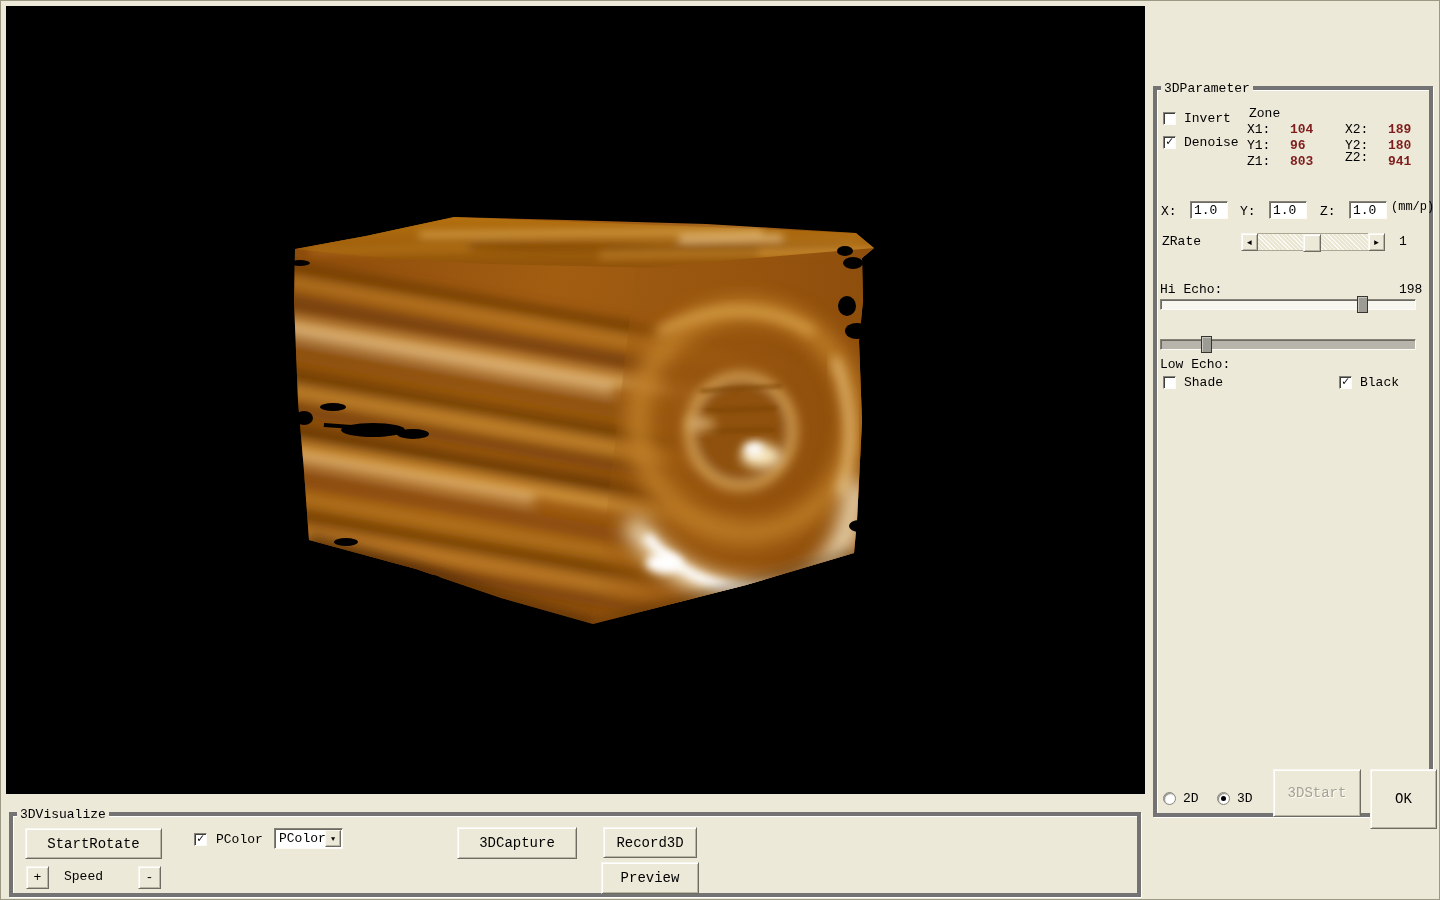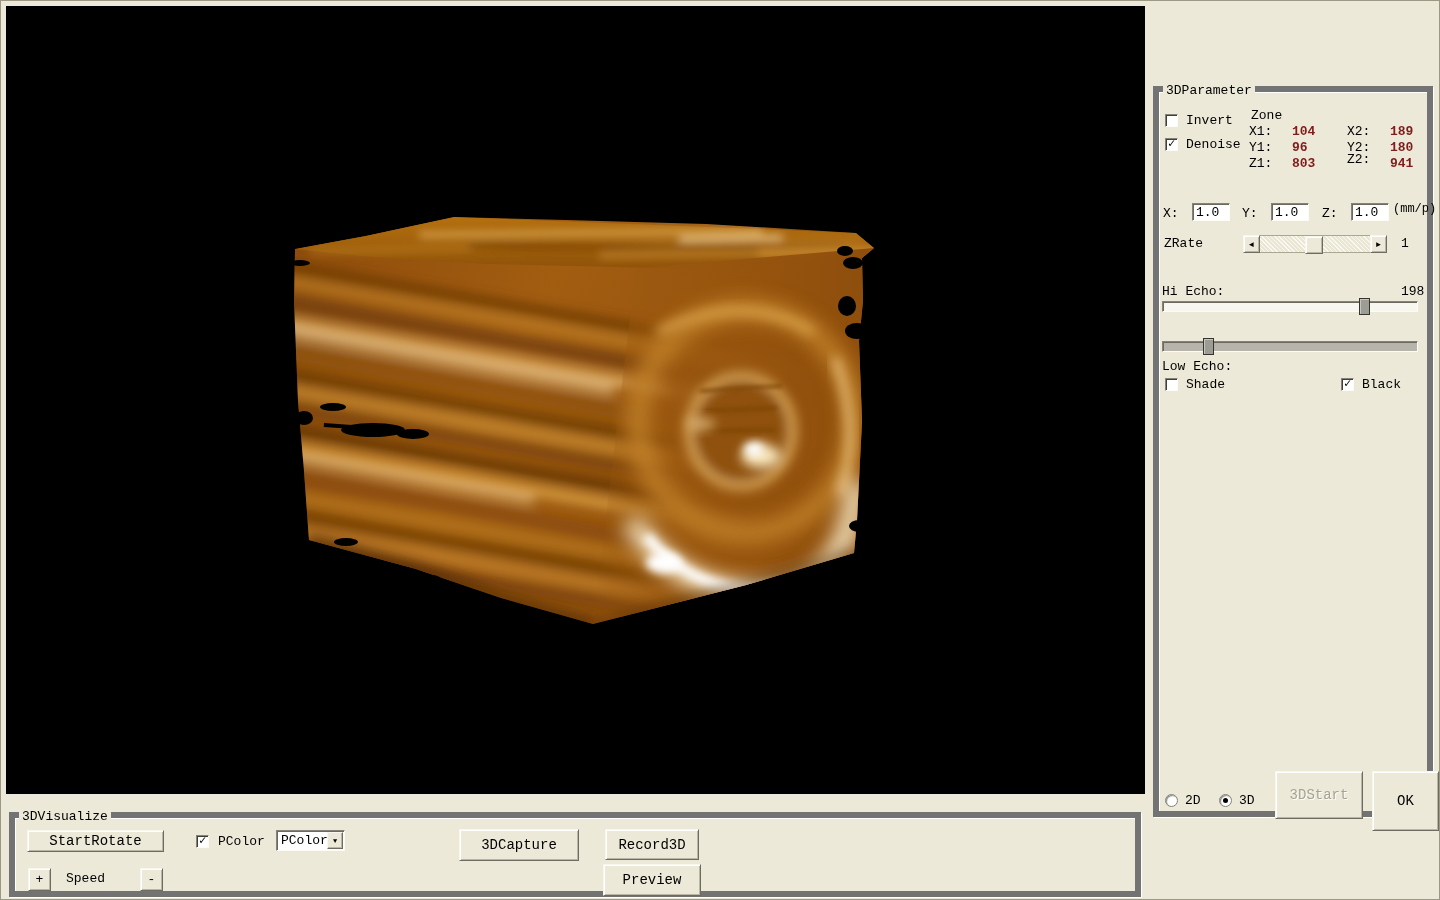--- a/index.html
+++ b/index.html
@@ -12,21 +12,21 @@
     border:1px solid #9b9884;
   }
   
   #viewport {
     position:absolute; left:5px; top:5px; width:1139px; height:788px;
     background:#000;
   }
   
   .groupbox {
     position:absolute;
-    border:6px solid #737373;
+    border:4px solid #737373;
     box-shadow:1px 1px 0 #ffffff, inset 1px 1px 0 #ffffff;
   }
   .groupbox > .legend {
     position:absolute; top:-9px; left:4px;
     background:#ece9d8; padding:0 3px; line-height:16px;
   }
   
   .btn {
     position:absolute; display:flex; align-items:center; justify-content:center;
     background:#ece9d8; font-family:inherit; font-size:14px; color:#000;
@@ -282,21 +282,21 @@
     </div>
   <span class="w-label" style="left:80px; top:701px;">3D</span>
 
   <div class="btn disabled" style="left:116px; top:679px; width:88px; height:48px;">3DStart</div>
   <div class="btn" style="left:213px; top:679px; width:67px; height:60px;">OK</div>
 </div>
 
 <div class="groupbox" id="visualize-group" style="left:8px; top:811px; width:1132px; height:85px;">
   <span class="legend">3DVisualize</span>
 
-  <div class="btn" style="left:12px; top:12px; width:137px; height:22px;">StartRotate</div>
+  <div class="btn" style="left:12px; top:12px; width:137px; height:31px;">StartRotate</div>
 
   <div class="btn small" style="left:13px; top:50px; width:23px; height:23px;">+</div>
   <span class="w-label" style="left:51px; top:53px;">Speed</span>
   <div class="btn small" style="left:125px; top:50px; width:23px; height:23px;">-</div>
 
   <div class="checkbox on" style="left:181px; top:17px;">
       <span class="mark">✓</span>
     </div>
   <span class="w-label" style="left:203px; top:16px;">PColor</span>
 

